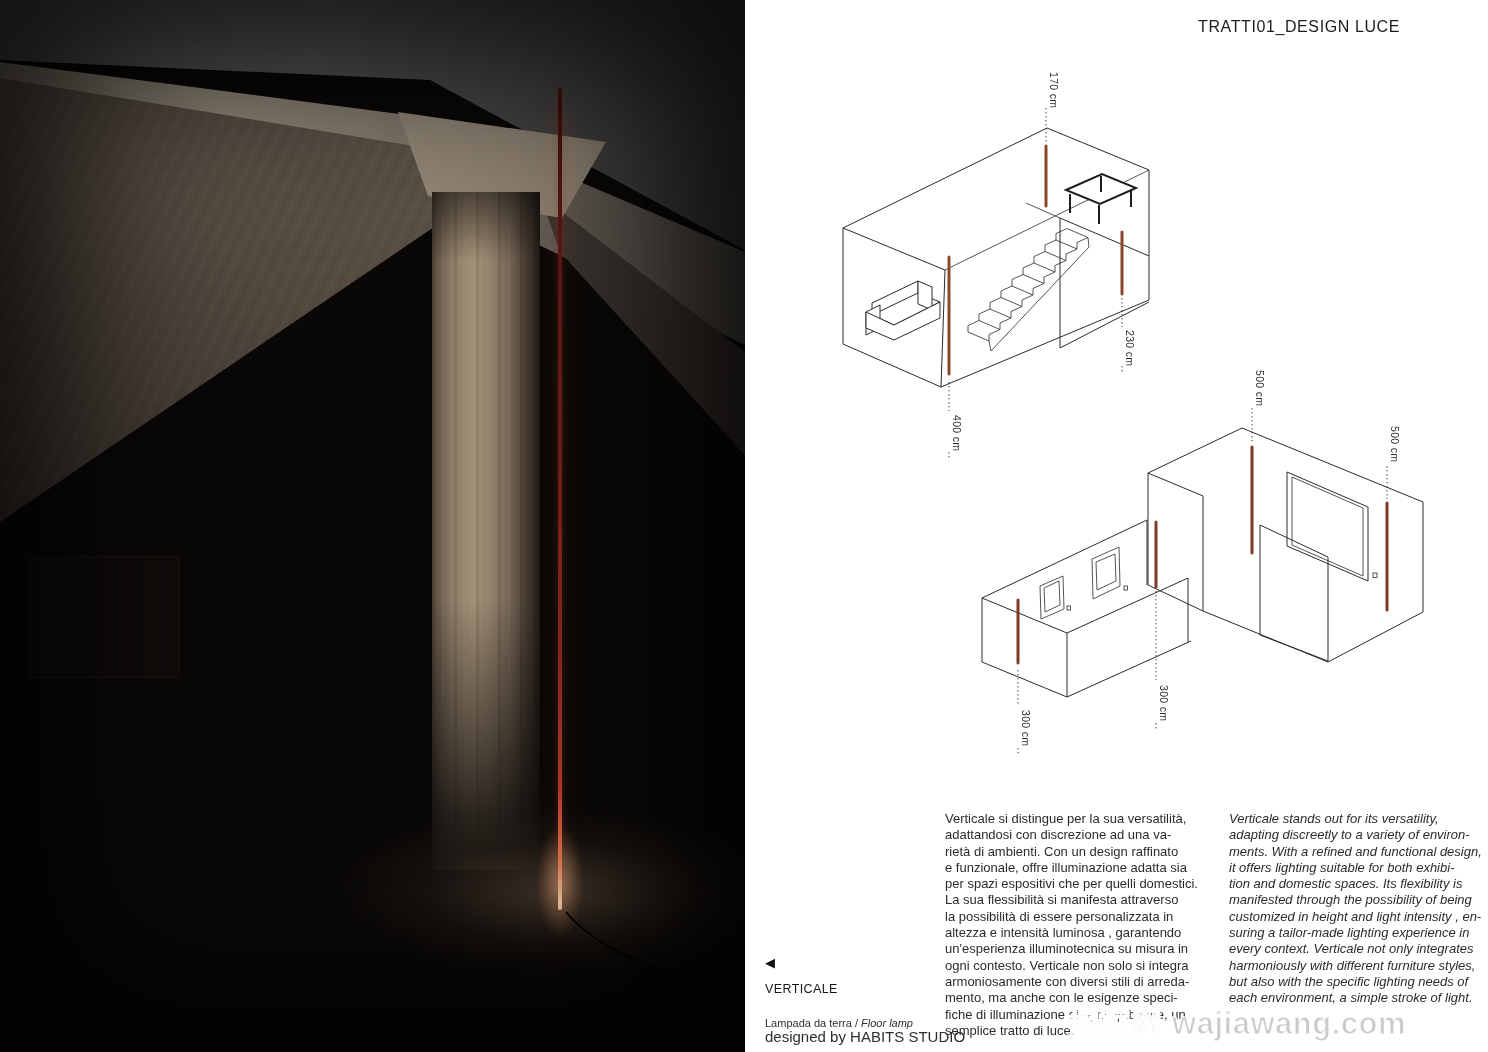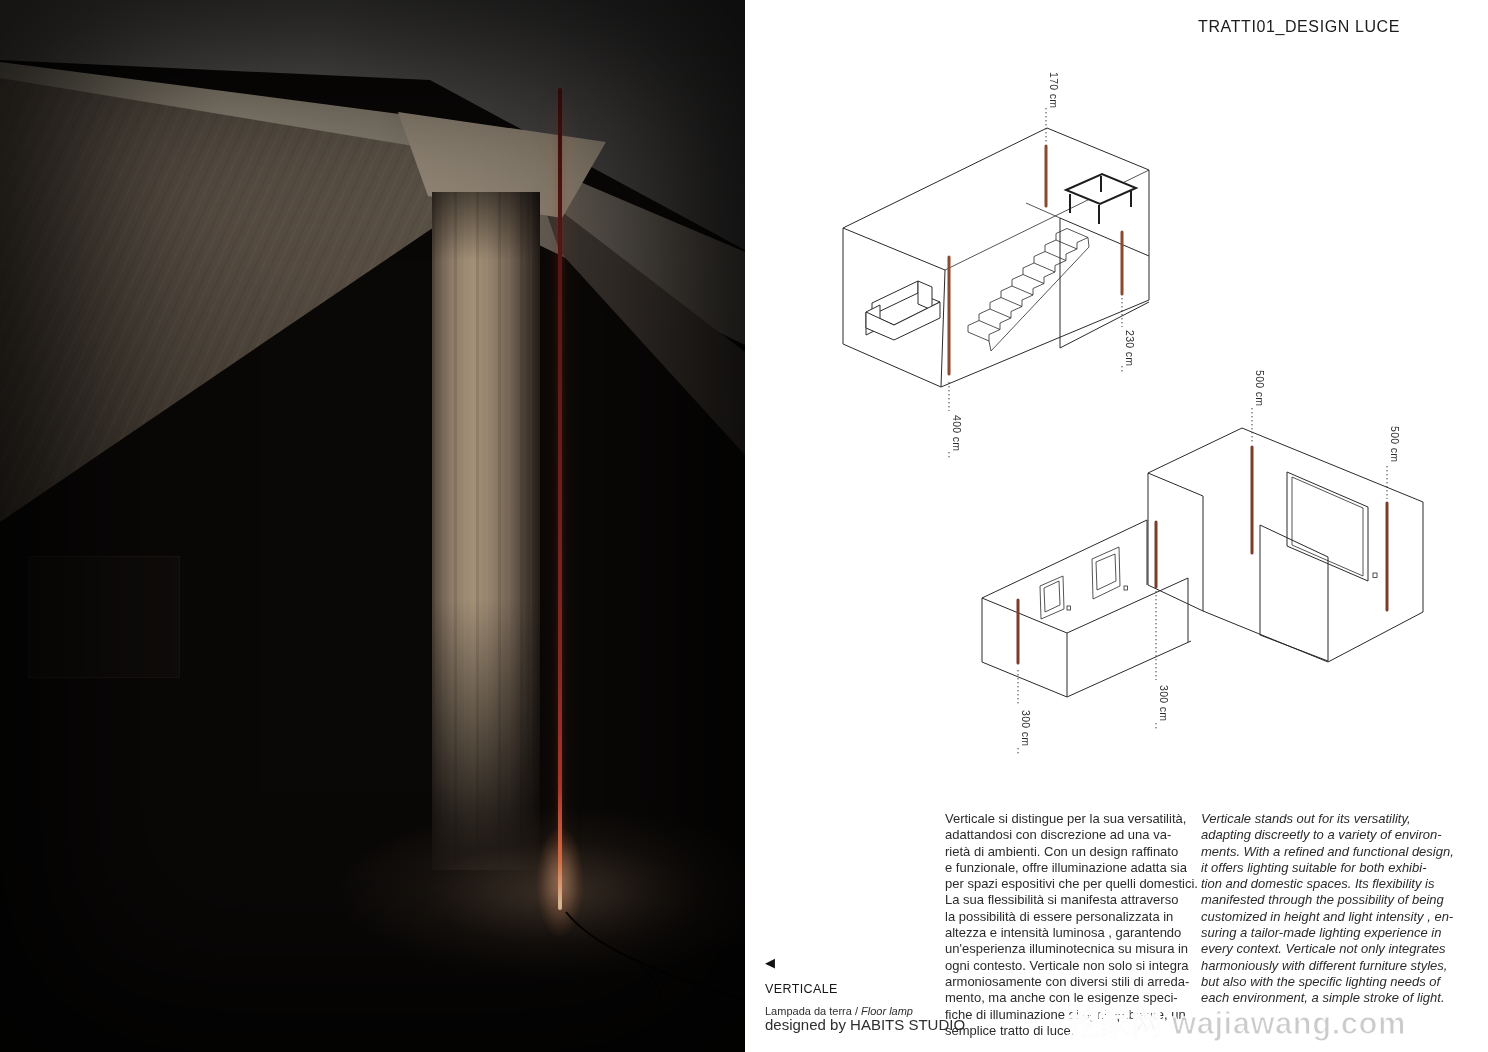--- a/index.html
+++ b/index.html
@@ -44,26 +44,26 @@
   .d-dot{stroke:#3a3a3a;stroke-width:1;fill:none;stroke-dasharray:1.4 2.6;}
   .d-lamp{stroke:#8a4a30;stroke-width:3;stroke-linecap:round;}
   .d-lamp2{stroke:#7c3c28;stroke-width:3;stroke-linecap:round;}
   .d-label{font-family:"Liberation Sans",sans-serif;font-size:10.5px;fill:#2b2b2b;letter-spacing:0.3px;}
   .d-fill{fill:#ffffff;stroke:#2a2a2a;stroke-width:1;}
   .d-dark{stroke:#1d1d1d;stroke-width:2;fill:none;}
 
   .col{position:absolute;top:786px;width:256px;font-size:13px;line-height:16.3px;
        white-space:pre-line;color:#2b2b2b;margin-top:25px;}
   .col.it{left:200px;}
-  .col.en{left:456px;font-style:italic;}
+  .col.en{left:484px;font-style:italic;}
 
   .caption{position:absolute;left:20px;top:956px;}
   .cap-arrow{font-size:13px;color:#111;line-height:13px;}
   .cap-name{margin-top:13px;font-size:12.5px;letter-spacing:0.4px;color:#161616;}
-  .cap-type{margin-top:8px;font-size:11px;color:#2e2e2e;line-height:14px;}
+  .cap-type{margin-top:20px;font-size:11px;color:#2e2e2e;line-height:14px;}
   .cap-type .it-part{font-style:italic;}
   .cap-designer{font-size:15px;color:#2e2e2e;line-height:14px;}
 
   .page-number{position:absolute;left:0;top:1014px;width:743px;text-align:center;font-size:11.5px;color:#333;}
   .watermark{position:absolute;right:10px;top:1003px;font-size:31px;font-weight:bold;
      color:#cbcbcb;-webkit-text-stroke:1.2px rgba(255,255,255,0.95);
      text-shadow:0 0 2px rgba(255,255,255,0.9),0 0 1px rgba(255,255,255,0.9);letter-spacing:0.5px;}
 </style>
 </head>
 <body>

